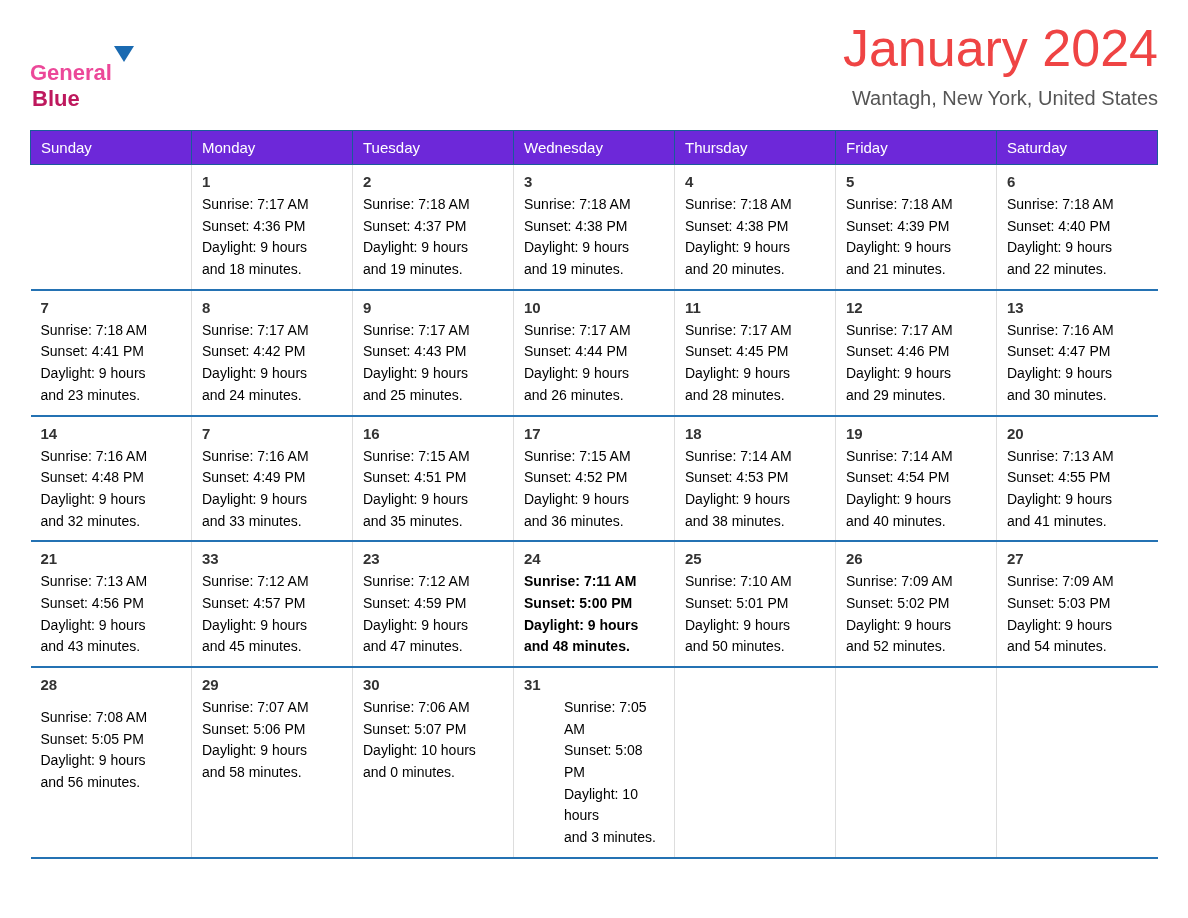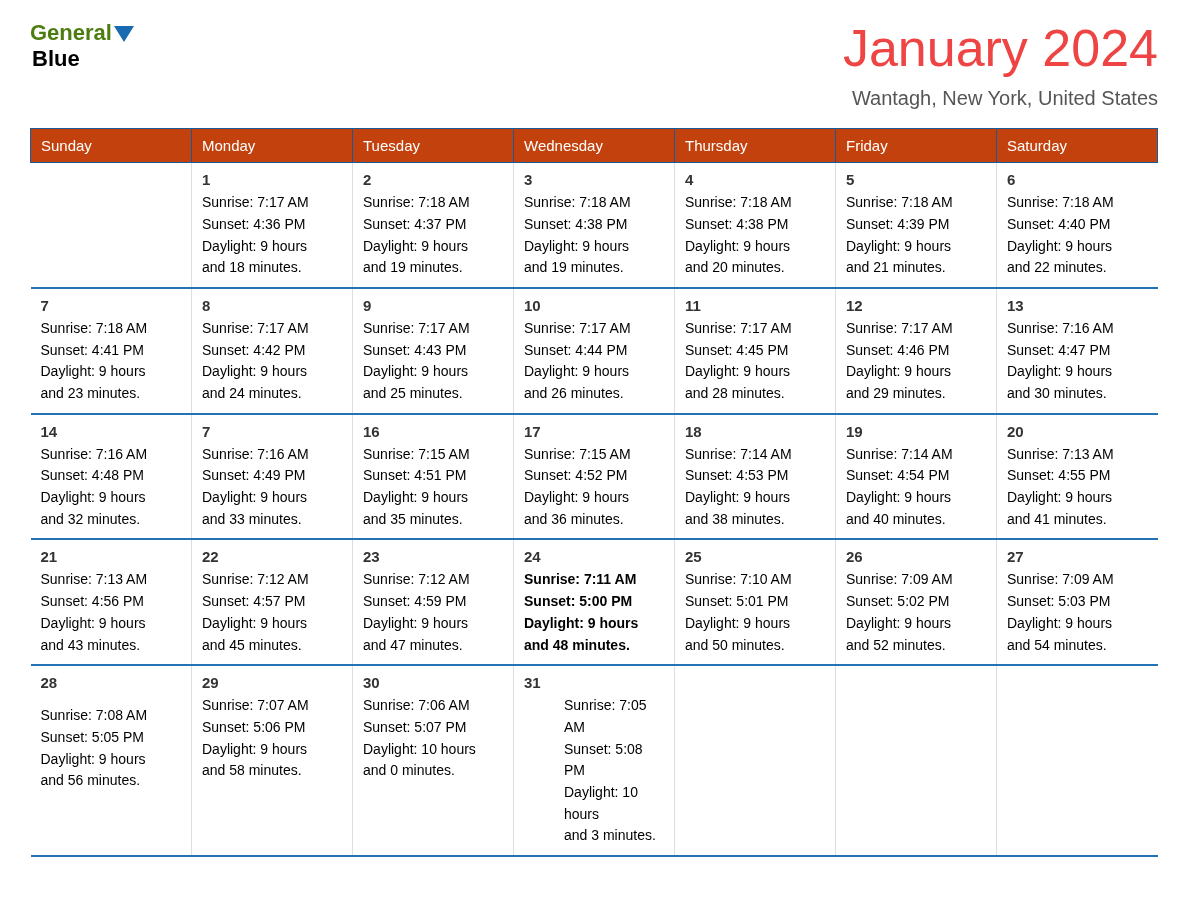--- a/index.html
+++ b/index.html
@@ -22,22 +22,22 @@
       flex-direction: column;
       align-items: flex-start;
     }
     .logo-text {
       display: flex;
       align-items: center;
       font-size: 22px;
       font-weight: bold;
       color: #333;
     }
-    .logo-general { color: #4d7c0f; }
-    .logo-blue { color: #000000; }
+    .logo-general { color: #ec4899; margin-top: 40px; }
+    .logo-blue { color: #be185d; }
     .logo-triangle {
       width: 0; height: 0;
       border-left: 10px solid transparent;
       border-right: 10px solid transparent;
       border-top: 16px solid #1a6ab1;
       display: inline-block;
       margin-left: 2px;
       margin-top: 2px;
     }
     .title-block {
@@ -53,21 +53,21 @@
       font-size: 20px;
       color: #555;
       margin-top: 10px;
     }
     table {
       width: 100%;
       border-collapse: collapse;
       table-layout: fixed;
     }
     thead th {
-      background: #c2410c;
+      background: #6d28d9;
       color: #fff;
       padding: 8px 10px;
       font-size: 15px;
       font-weight: normal;
       text-align: left;
       border: 1px solid #1a5a9a;
     }
     tbody tr {
       border-bottom: 2px solid #2472b3;
     }
@@ -273,21 +273,21 @@
       </tr>
       <tr>
         <td>
           <span class="day-number">21</span>
           <div class="day-info" style="white-space: pre-line;">Sunrise: 7:13 AM
 Sunset: 4:56 PM
 Daylight: 9 hours
 and 43 minutes.</div>
         </td>
         <td>
-          <span class="day-number">22</span>
+          <span class="day-number">33</span>
           <div class="day-info" style="white-space: pre-line;">Sunrise: 7:12 AM
 Sunset: 4:57 PM
 Daylight: 9 hours
 and 45 minutes.</div>
         </td>
         <td>
           <span class="day-number">23</span>
           <div class="day-info" style="white-space: pre-line;">Sunrise: 7:12 AM
 Sunset: 4:59 PM
 Daylight: 9 hours

